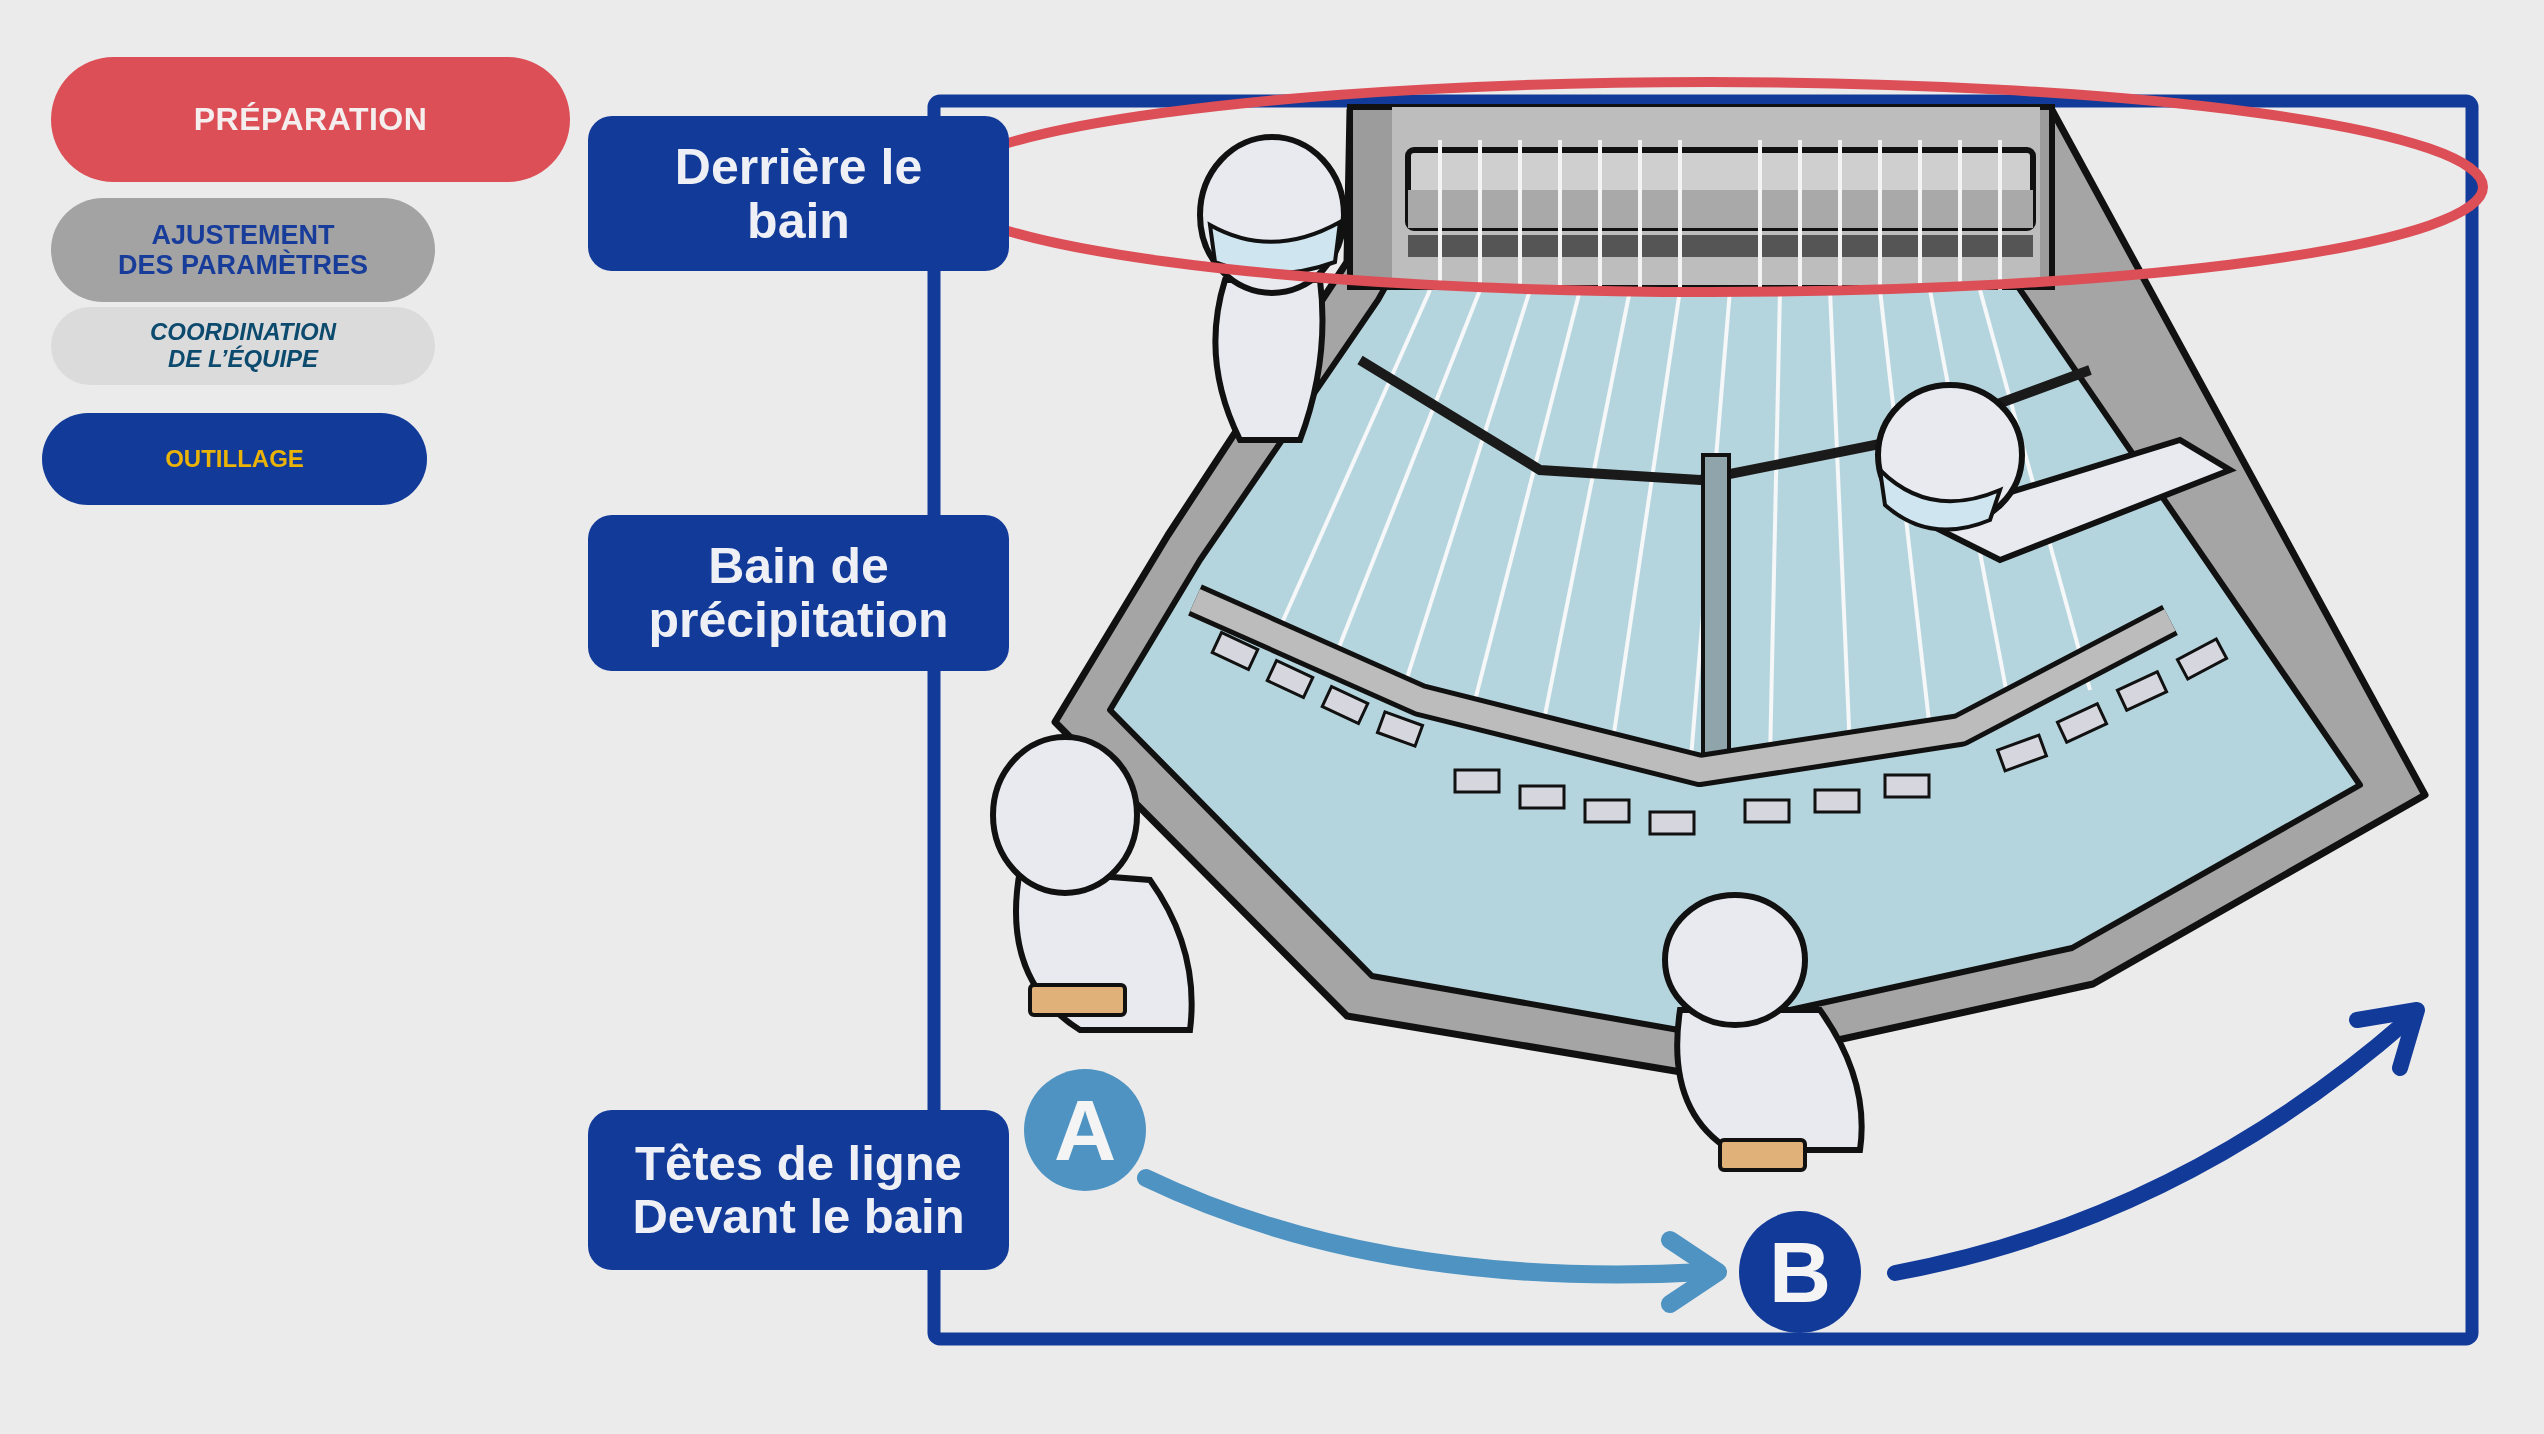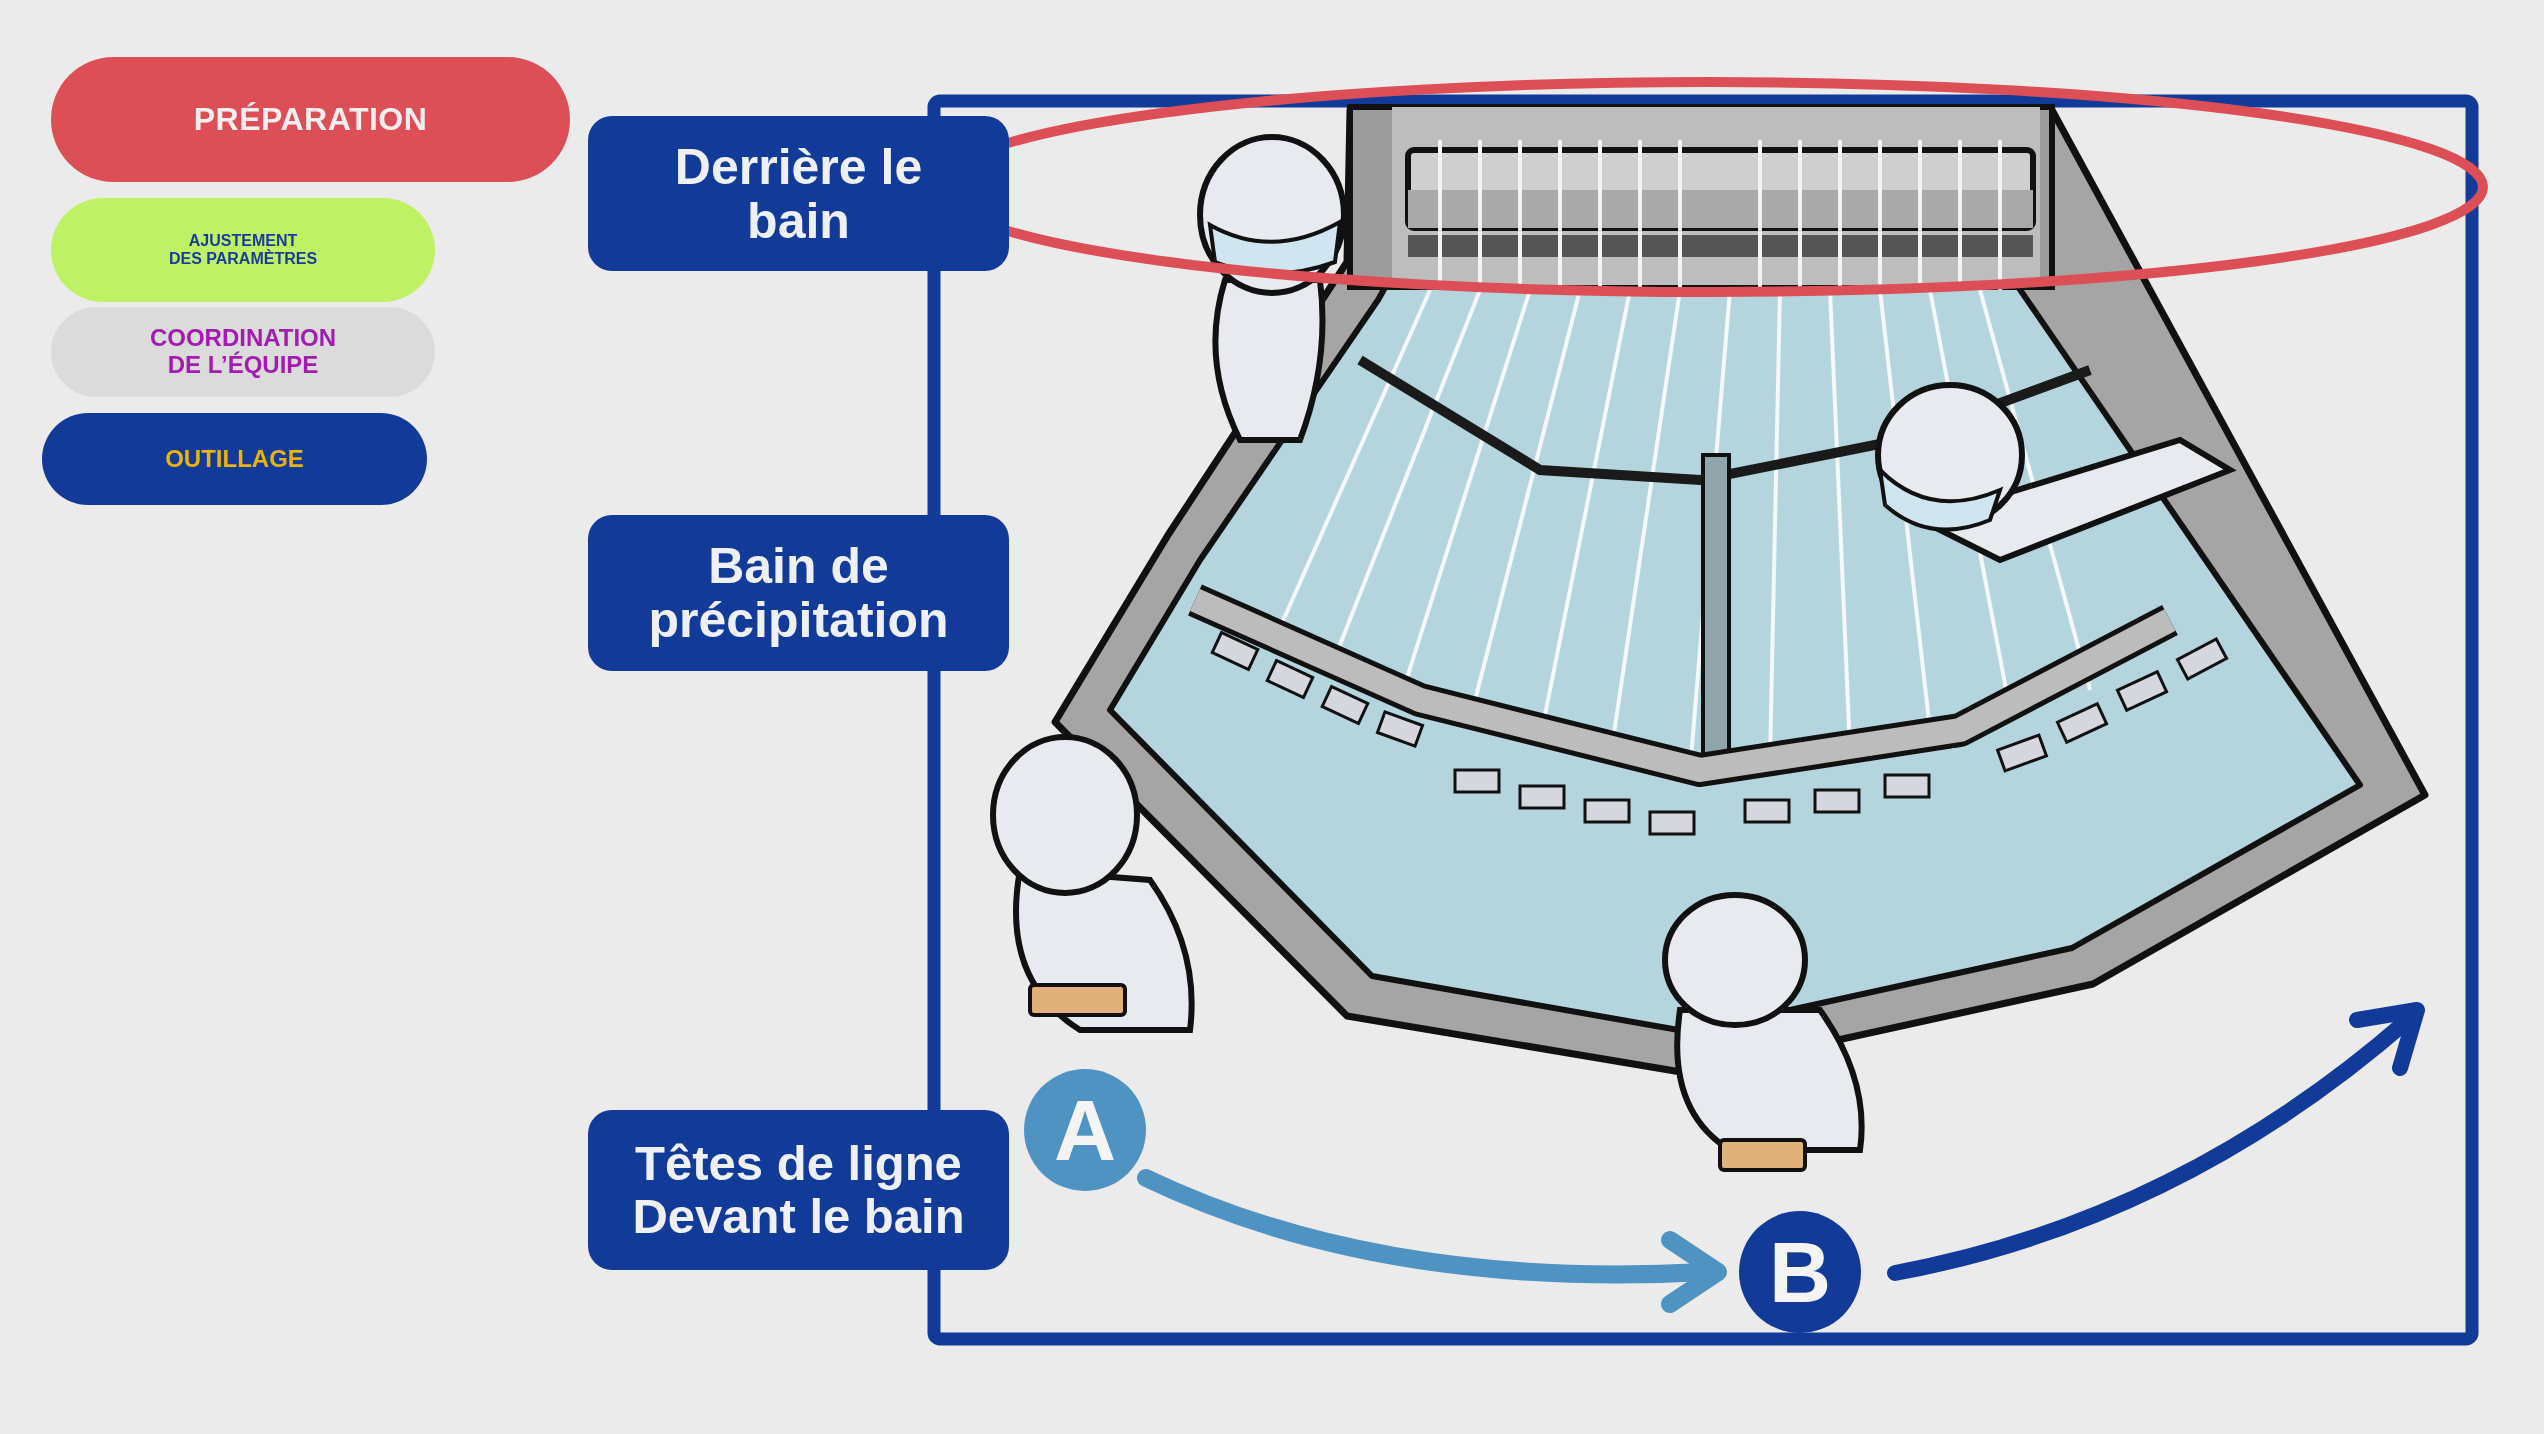--- a/index.html
+++ b/index.html
@@ -10,22 +10,22 @@
     position: relative;
   }
   .pill {
     position: absolute;
     display: flex; align-items: center; justify-content: center;
     text-align: center; font-weight: bold; border-radius: 999px;
     cursor: pointer; box-sizing: border-box; line-height: 1.12;
     white-space: pre-line;
   }
   #pill-prep { left: 51px; top: 57px; width: 519px; height: 125px; background: #dc4f57; color: #f4eeee; font-size: 32px; letter-spacing: 0.5px; }
-  #pill-adj  { left: 51px; top: 198px; width: 384px; height: 104px; background: #bef264; color: #173c9a; font-size: 16px; }
-  #pill-coord{ left: 51px; top: 307px; width: 384px; height: 90px; background: #dcdbdc; color: #a21caf; font-size: 24px; }
+  #pill-adj  { left: 51px; top: 198px; width: 384px; height: 104px; background: #a3a3a3; color: #173c9a; font-size: 27px; }
+  #pill-coord{ left: 51px; top: 307px; width: 384px; height: 78px; background: #dcdbdc; color: #0c4a6e; font-size: 24px; font-style: italic; }
   #pill-tool { left: 42px; top: 413px; width: 385px; height: 92px; background: #123a99; color: #eab308; font-size: 24px; }
 
   .label-box {
     position: absolute; left: 588px; width: 421px;
     background: #123a99; color: #eef0f6; border-radius: 24px;
     display: flex; align-items: center; justify-content: center;
     text-align: center; font-weight: bold; font-size: 50px; line-height: 1.08;
     white-space: pre-line; z-index: 3;
   }
   #lbl-derriere { top: 116px; height: 155px; }

